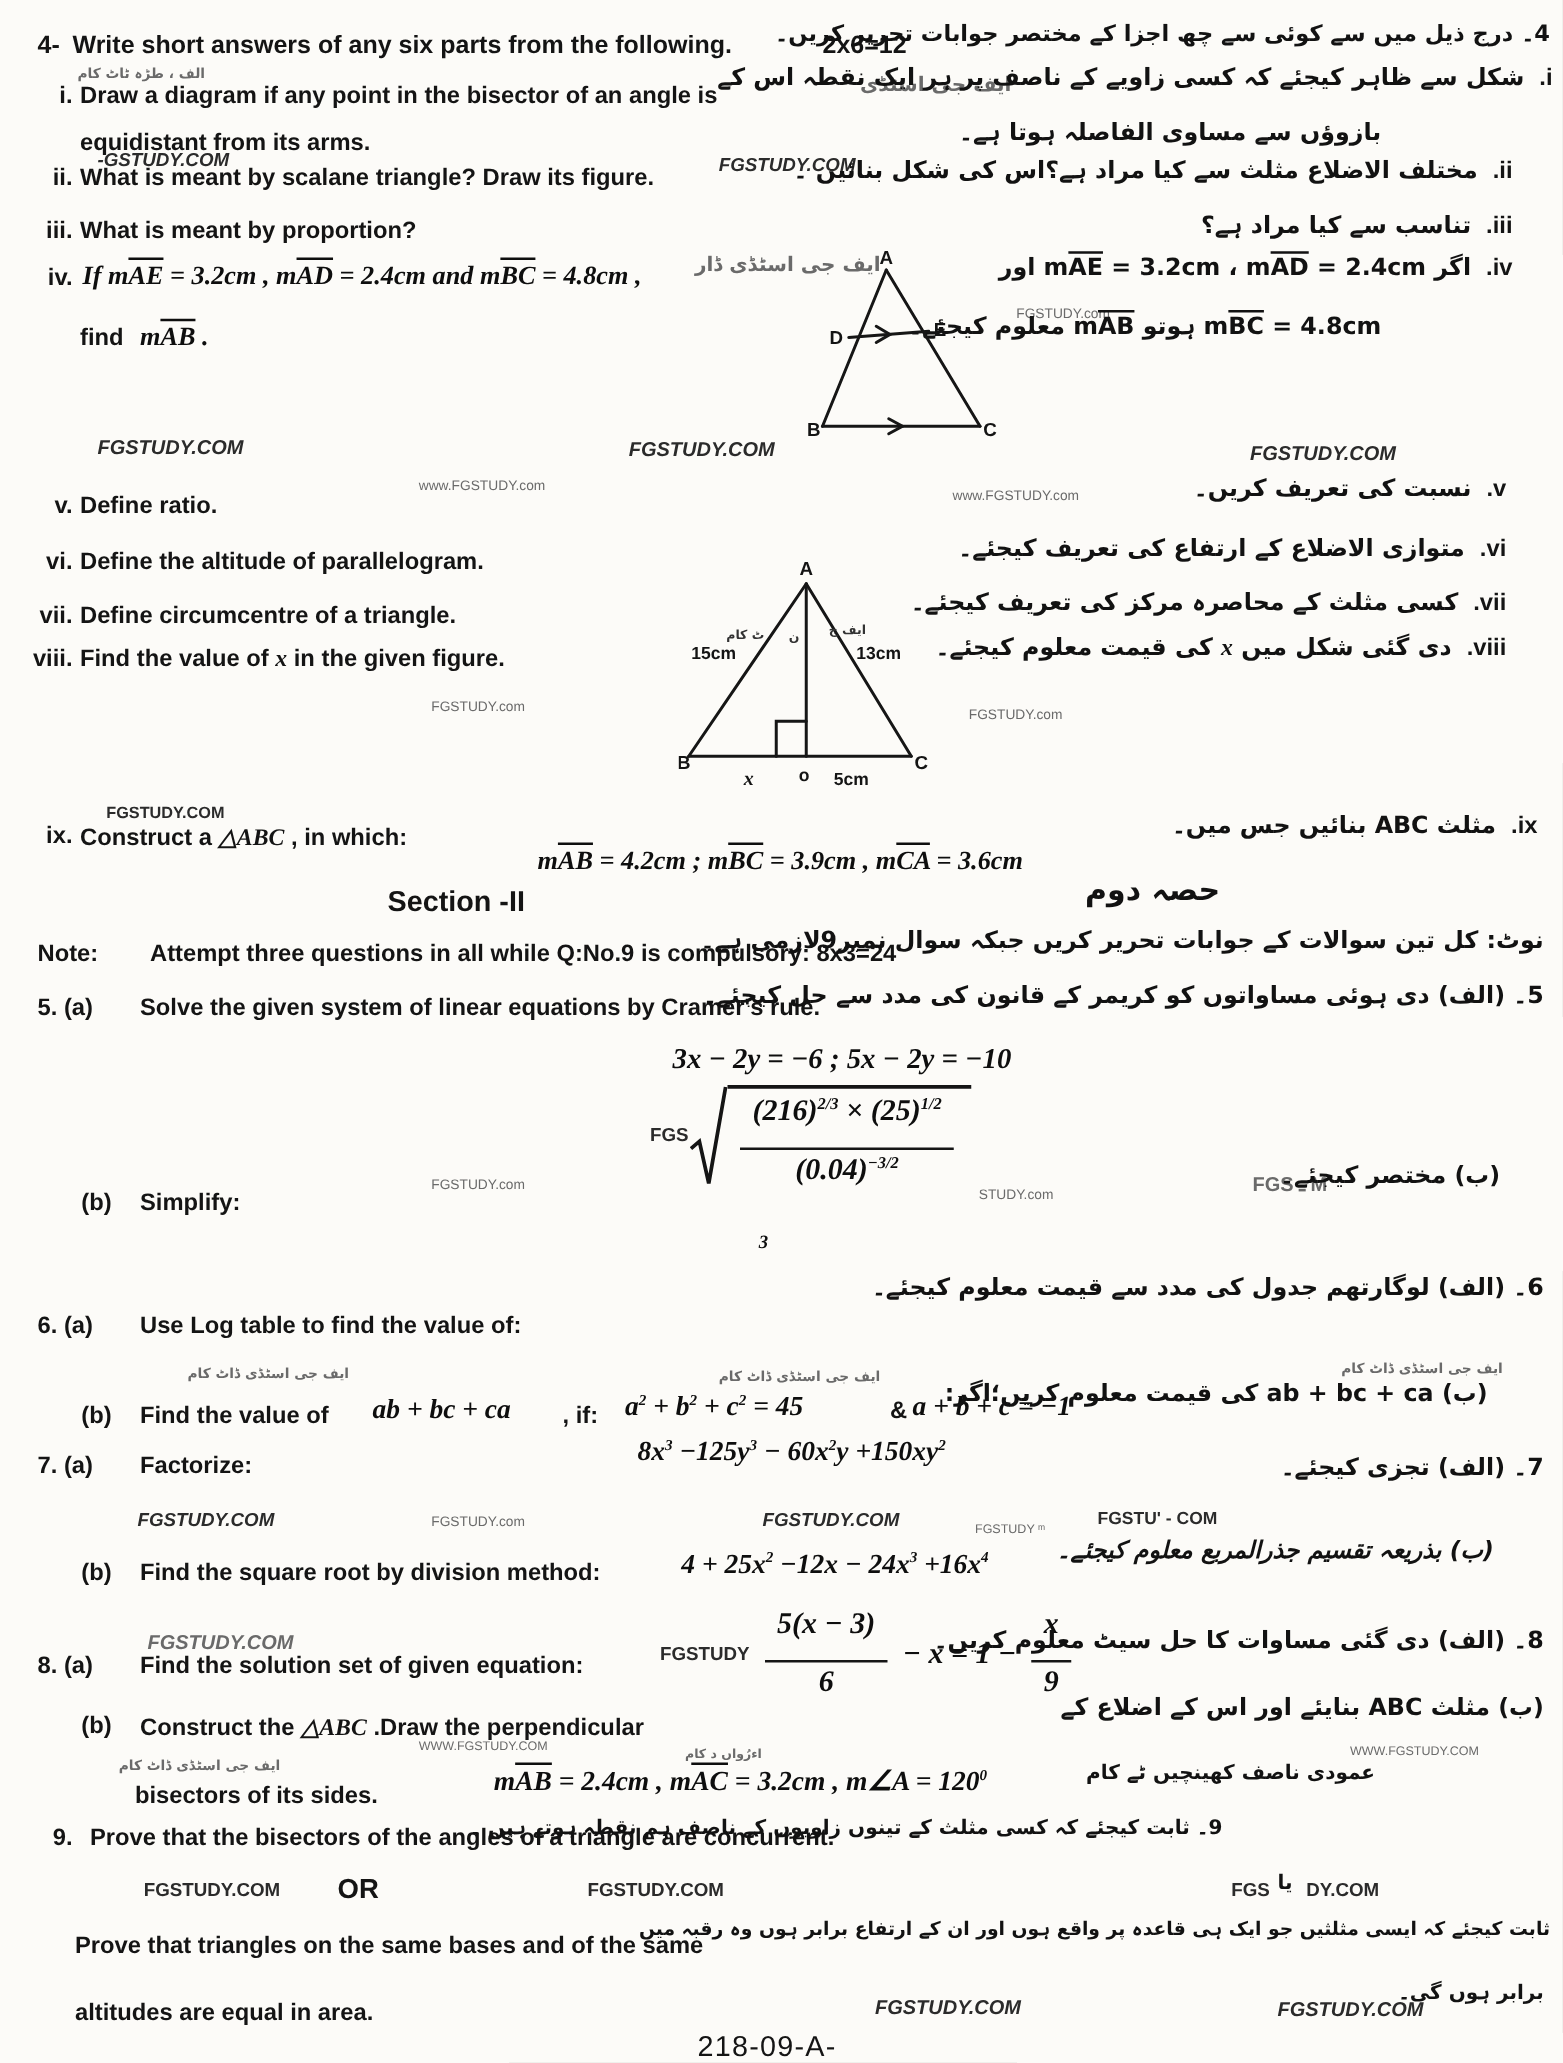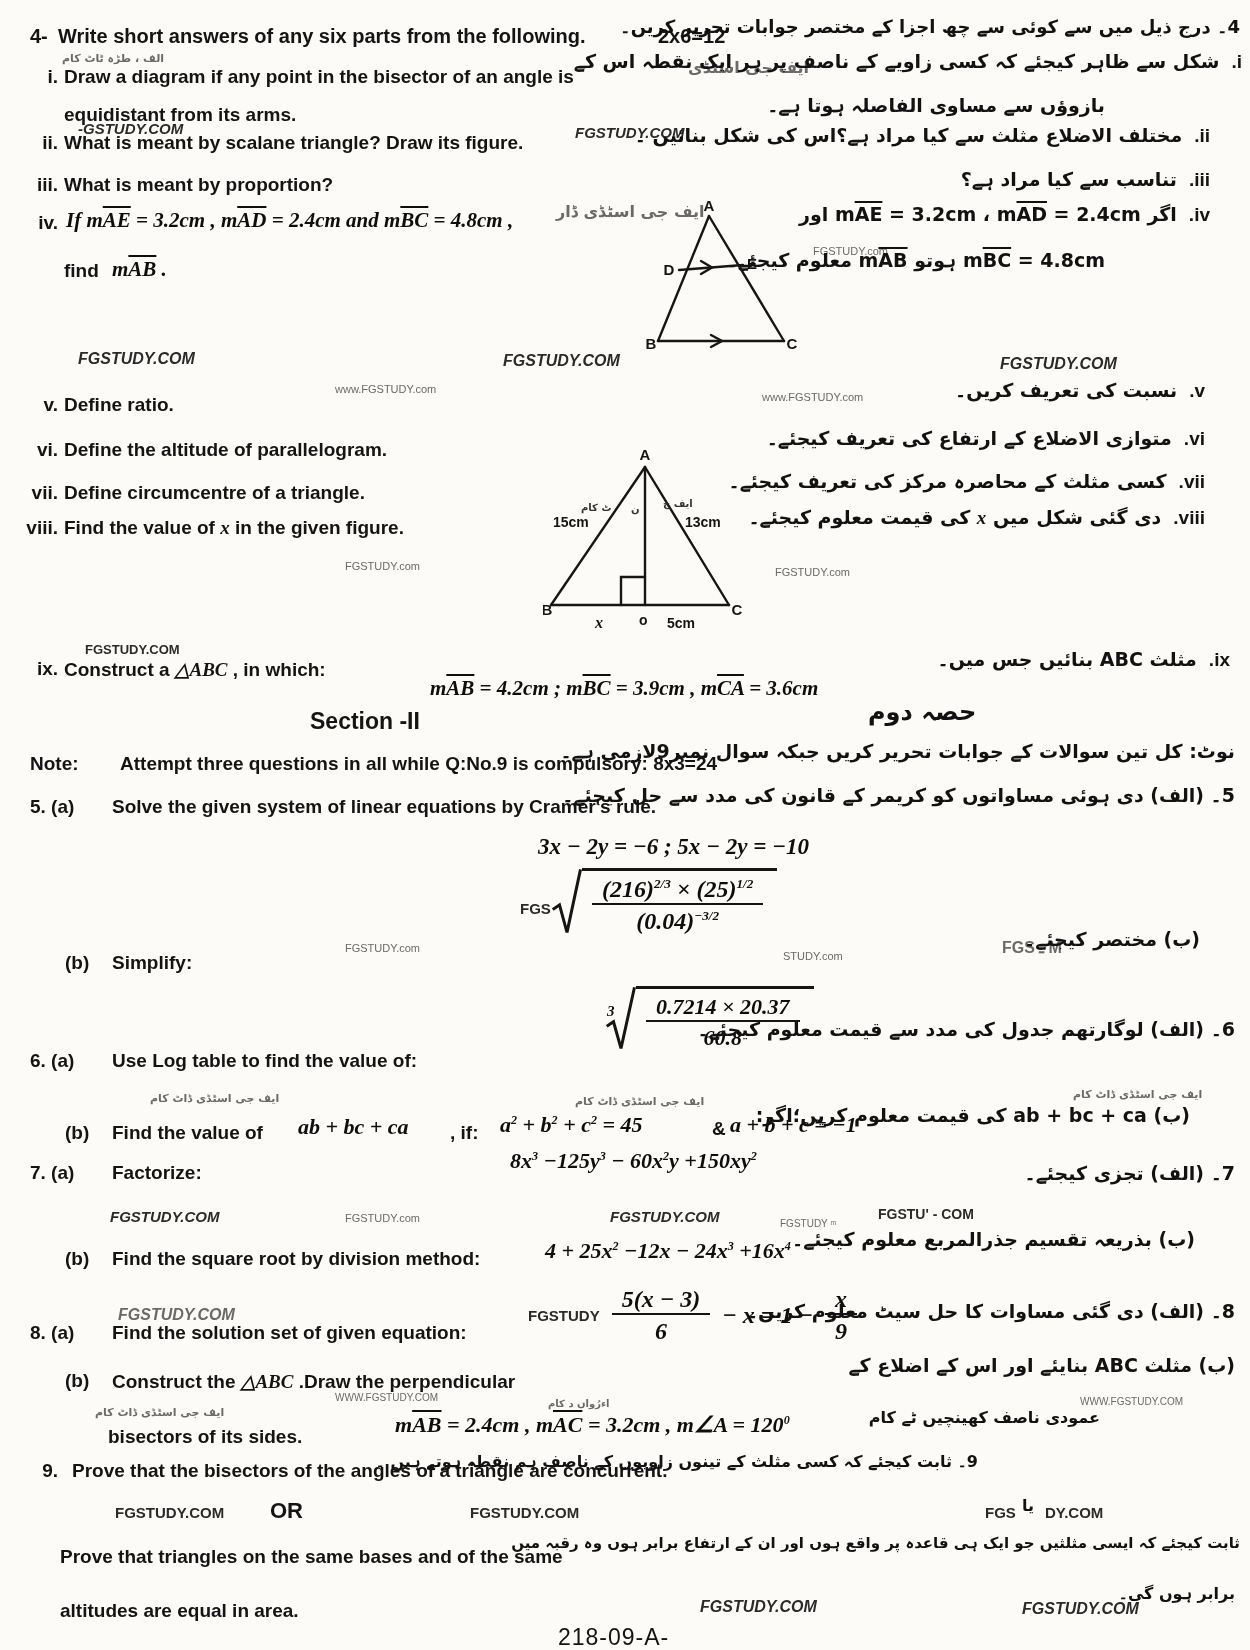--- a/index.html
+++ b/index.html
@@ -15,21 +15,21 @@
   .wmgray{color:#6a6a6a;}
   .fs10{font-size:10px;}.fs11{font-size:11px;}.fs12{font-size:16px;}.fs13{font-size:13px;}
   .fs14{font-size:14px;}.fs15{font-size:15px;}.fs16{font-size:16px;}.fs17{font-size:19px;}
   .fs18{font-size:18px;}.fs19{font-size:19px;}.fs20{font-size:20px;}.fs21{font-size:21px;}
   .fs22{font-size:22px;}.fs23{font-size:23px;}.fs24{font-size:24px;}
   .num-col{width:44px;text-align:right;display:inline-block;}
   .uitem{position:absolute;direction:rtl;display:flex;gap:12px;align-items:baseline;}
   .ol{text-decoration:overline;text-decoration-thickness:2px;}
   sup{font-size:0.55em;line-height:0;}
   .frac{display:inline-flex;flex-direction:column;align-items:center;vertical-align:middle;}
-  .fnum{padding:0 10px 0;border-bottom:2.5px solid #151515;white-space:nowrap;}
+  .fnum{padding:0 10px 15px;border-bottom:2.5px solid #151515;white-space:nowrap;}
   .fden{padding-top:3px;white-space:nowrap;}
   .radical{display:flex;align-items:stretch;}
   .rsign{width:30px;position:relative;flex:none;}
   .rsign svg{position:absolute;left:0;top:0;width:100%;height:100%;}
   .ridx{position:absolute;left:1px;top:26%;font-size:15px;z-index:2;}
   .rbody{border-top:3px solid #151515;padding:5px 14px 0 10px;display:flex;align-items:center;}
   svg text{font-family:"Liberation Sans",sans-serif;font-weight:700;fill:#141414;}
   svg .tlab{font-size:15px;}
   svg .tsm{font-size:14px;}
   svg .tur{font-family:"DejaVu Sans",sans-serif;font-size:10px;fill:#333;}
@@ -200,26 +200,20 @@
   <span class="abs en fs11 wmgray" style="left:783px;top:950px;">STUDY.com</span>
 
   <div class="abs" style="left:606px;top:986px;">
     <div class="radical">
       <span class="rsign">
         <span class="ridx mth">3</span>
         <svg viewBox="0 0 40 100" preserveAspectRatio="none">
             <path d="M1 62 L10 55 L20 96 L38 2" stroke="#151515" stroke-width="3" fill="none" vector-effect="non-scaling-stroke"></path>
           </svg>
       </span>
-      <span class="rbody">
-        <span class="frac mth fs22">
-          <span class="fnum">0.7214 × 20.37</span>
-          <span class="fden">60.8</span>
-        </span>
-      </span>
     </div>
   </div>
   <span class="abs en bold fs19" style="left:30px;top:1050px;">6. (a)</span>
   <span class="abs en bold fs19" style="left:112px;top:1050px;">Use Log table to find the value of:</span>
   <span class="abs ur fs17" style="right:15px;top:1018px;">6۔ (الف) لوگارتھم جدول کی مدد سے قیمت معلوم کیجئے۔</span>
   <span class="abs ur fs11 wmgray" style="left:150px;top:1092px;">ایف جی اسٹڈی ڈاٹ کام</span>
   <span class="abs ur fs11 wmgray" style="left:575px;top:1095px;">ایف جی اسٹڈی ڈاٹ کام</span>
   <span class="abs ur fs11 wmgray" style="left:1073px;top:1088px;">ایف جی اسٹڈی ڈاٹ کام</span>
 
   <span class="abs en bold fs19" style="left:65px;top:1122px;">(b)</span>
@@ -238,21 +232,21 @@
 
   <span class="abs en bold it fs15 wm" style="left:110px;top:1208px;">FGSTUDY.COM</span>
   <span class="abs en fs11 wmgray" style="left:345px;top:1212px;">FGSTUDY.com</span>
   <span class="abs en bold it fs15 wm" style="left:610px;top:1208px;">FGSTUDY.COM</span>
   <span class="abs en fs10 wmgray" style="left:780px;top:1218px;">FGSTUDY ᵐ</span>
   <span class="abs en bold fs14 wm" style="left:878px;top:1206px;">FGSTU' - COM</span>
 
   <span class="abs en bold fs19" style="left:65px;top:1248px;">(b)</span>
   <span class="abs en bold fs19" style="left:112px;top:1248px;">Find the square root by division method:</span>
   <span class="abs mth fs22" style="left:545px;top:1238px;">4 + 25x<sup>2</sup> −12x − 24x<sup>3</sup> +16x<sup>4</sup></span>
-  <span class="abs ur fs17" style="right:55px;top:1228px;">(ب) بذریعہ تقسیم جذرالمربع معلوم کیجئے۔</span>
+  <span class="abs ur fs17" style="right:55px;top:1228px;font-style:italic;">(ب) بذریعہ تقسیم جذرالمربع معلوم کیجئے۔</span>
 
   <div class="abs mth fs24" style="left:528px;top:1286px;display:flex;align-items:center;gap:12px;">
     <span class="en bold fs15 wm" style="font-style:normal;">FGSTUDY</span>
     <span class="frac">
       <span class="fnum">5(x − 3)</span>
       <span class="fden">6</span>
     </span>
     <span>− x = 1 −</span>
     <span class="frac">
       <span class="fnum">x</span>

